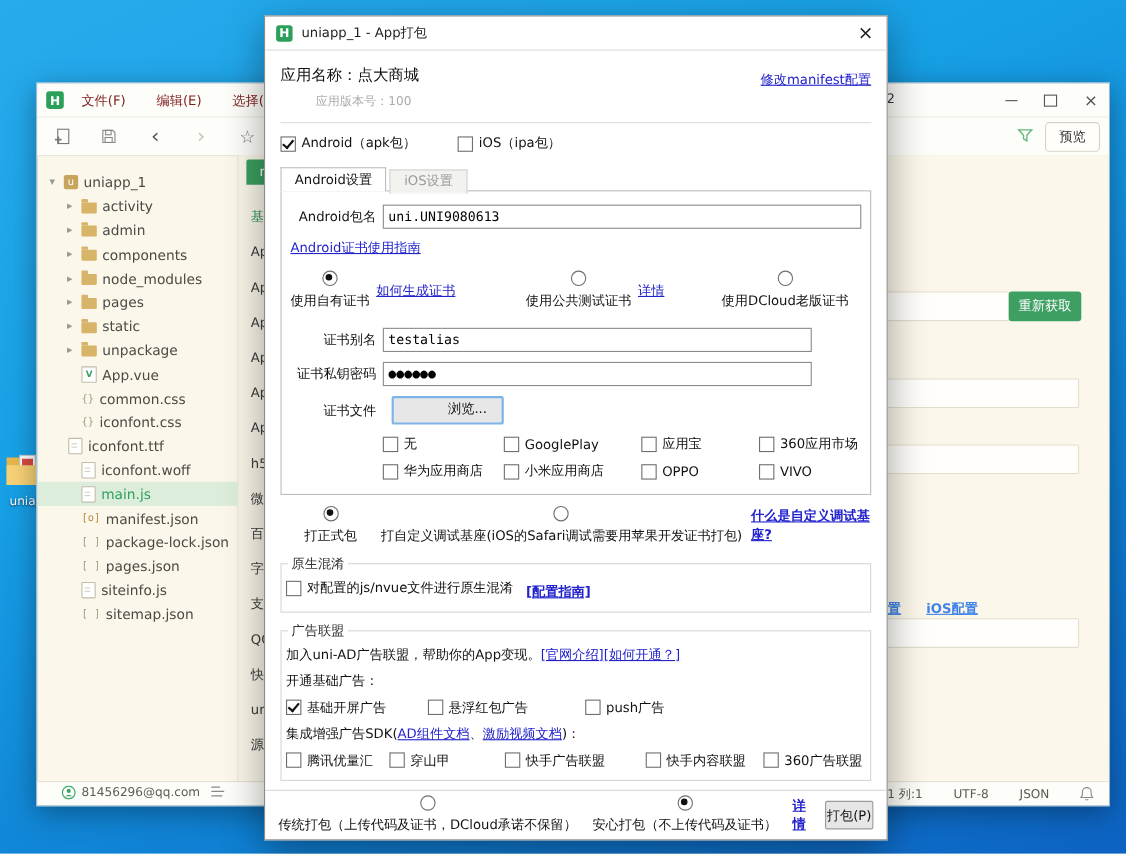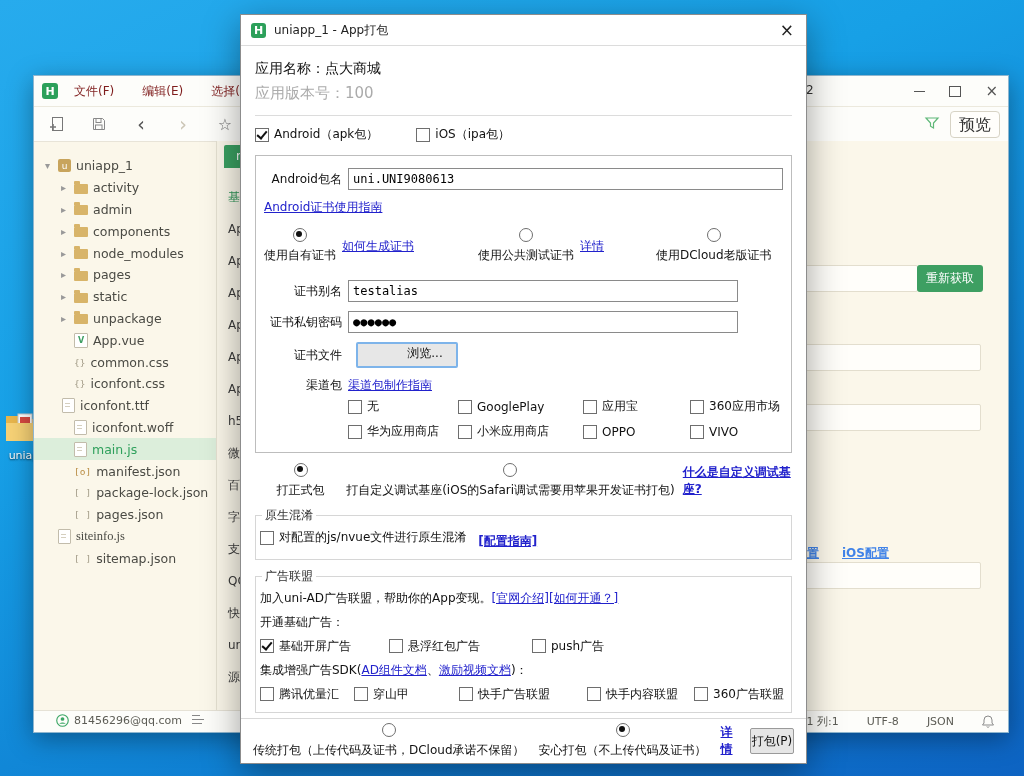--- a/index.html
+++ b/index.html
@@ -21,21 +21,21 @@
   .win-controls{position:absolute;right:10px;top:0;height:30px;display:flex;gap:24px;align-items:center;color:#555;}
   .wc-min{width:11px;border-top:1px solid #555;display:inline-block;}
   .wc-max{width:10px;height:9px;border:1px solid #555;display:inline-block;}
   .wc-close{font-size:15px;line-height:15px;}
   .toolbar{height:34px;background:#FDFDFA;border-bottom:1px solid #E8E4D8;display:flex;align-items:center;gap:24px;padding-left:14px;position:relative;}
   .tbi{display:inline-flex;align-items:center;justify-content:center;width:18px;height:18px;}
   .chev-b{font-size:19px;color:#555;line-height:16px;}
   .chev-f{font-size:19px;color:#CCC6B6;line-height:16px;}
   .star{font-size:16px;color:#777;}
   .preview-btn{position:absolute;right:8px;top:4px;width:48px;height:25px;border:1px solid #D7D3C5;border-radius:4px;
-    background:#FFFEFB;color:#333;text-align:center;line-height:25px;font-size:16px;}
+    background:#FFFEFB;color:#333;text-align:center;line-height:25px;font-size:12px;}
   .funnel{position:absolute;right:68px;top:8px;}
   
   .main{position:absolute;top:65px;bottom:21px;left:0;right:0;display:flex;}
   .tree-panel{width:182px;border-right:1px solid #E6E1D2;padding-top:14px;overflow:hidden;}
   .trow{height:21.8px;display:flex;align-items:center;gap:5px;color:#4a4a44;font-size:12.5px;white-space:nowrap;}
   .trow.selected{background:#DCEEDB;color:#2FA05C;}
   .chev{width:11px;text-align:center;color:#999;font-size:10px;flex-shrink:0;}
   .ic-root{width:13px;height:13px;background:#C8A45C;border-radius:2px;color:#fff;font-size:9px;
     display:inline-flex;align-items:center;justify-content:center;flex-shrink:0;}
   .ic-folder{width:14px;height:10px;background:#D8B469;border-radius:1px;position:relative;flex-shrink:0;margin-top:2px;}
@@ -63,21 +63,21 @@
   
   .dialog{position:absolute;left:240px;top:14px;width:565px;height:748px;background:#fff;border:1px solid #8c8c8c;
     box-shadow:0 10px 34px rgba(0,0,0,.38);font-size:12px;color:#111;}
   .dlg-title{height:30px;border-bottom:1px solid #DCDCDC;display:flex;align-items:center;padding:0 10px;position:relative;}
   .dlg-title .hx-logo{width:15px;height:15px;}
   .dlg-title span{margin-left:8px;color:#222;}
   .dlg-close{position:absolute;right:12px;top:5px;font-size:17px;color:#333;}
   .dlg-body{position:absolute;top:31px;bottom:45px;left:0;right:0;padding:0 14px;overflow:hidden;}
   .hdr{margin-top:14px;display:flex;justify-content:space-between;}
   .app-name{font-size:14px;}
-  .app-ver{font-size:15px;color:#ABABAB;margin-top:6px;}
+  .app-ver{font-size:11px;color:#ABABAB;margin-top:6px;margin-left:32px;}
   .blink{color:#2222CC;text-decoration:underline;}
   .hdr .blink{margin-top:4px;}
   .dlg-hr{border:none;border-top:1px solid #DCDCDC;margin:12px 0 10px;}
   .check{display:inline-flex;align-items:center;gap:5px;white-space:nowrap;}
   .cb{width:12px;height:12px;border:1px solid #6e6e6e;background:#fff;position:relative;flex-shrink:0;}
   .cb.on::after{content:"";position:absolute;left:3px;top:0px;width:4px;height:8px;border:solid #111;border-width:0 2px 2px 0;transform:rotate(40deg);}
   .radio{display:inline-flex;align-items:center;gap:5px;white-space:nowrap;flex-direction:column;}
   .rd{width:12px;height:12px;border:1px solid #6e6e6e;border-radius:50%;background:#fff;position:relative;flex-shrink:0;}
   .rd.on::after{content:"";position:absolute;left:2px;top:2px;width:6px;height:6px;border-radius:50%;background:#111;}
   .plat-row{display:flex;gap:38px;margin:4px 0 12px;}
@@ -258,21 +258,21 @@
           <div class="trow" style="padding-left: 24px;">
             <span class="chev"></span>
             <span class="ic-txt">[ ]</span>
             <span>package-lock.json</span>
           </div>
           <div class="trow" style="padding-left: 24px;">
             <span class="chev"></span>
             <span class="ic-txt">[ ]</span>
             <span>pages.json</span>
           </div>
-          <div class="trow" style="padding-left: 8px; font-family: Liberation Serif, serif;">
+          <div class="trow" style="padding-left: 24px;">
             <span class="chev"></span>
             <span class="ic-doc"></span>
             <span>siteinfo.js</span>
           </div>
           <div class="trow" style="padding-left: 24px;">
             <span class="chev"></span>
             <span class="ic-txt">[ ]</span>
             <span>sitemap.json</span>
           </div>
         </div>
@@ -338,34 +338,39 @@
       <span>uniapp_1 - App打包</span>
       <span class="dlg-close">×</span>
     </div>
 
     <div class="dlg-body">
       <div class="hdr">
         <div>
           <div class="app-name">应用名称：点大商城</div>
           <div class="app-ver">应用版本号：100</div>
         </div>
+        <span class="blink">修改manifest配置</span>
       </div>
       <hr class="dlg-hr">
 
       <div class="plat-row">
         <label class="check">
           <span class="cb on"></span>
           <span>Android（apk包）</span>
         </label>
         <label class="check">
           <span class="cb"></span>
           <span>iOS（ipa包）</span>
         </label>
       </div>
 
+      <div class="tabs">
+        <div class="tab-a">Android设置</div>
+        <div class="tab-i">iOS设置</div>
+      </div>
 
       <div class="panel">
         <div class="frow">
           <span class="flabel">Android包名</span>
           <input class="finput grow" readonly="" value="uni.UNI9080613" style="">
         </div>
         <div class="guide-line">
           <span class="blink">Android证书使用指南</span>
         </div>
         <div class="cert-radios">
@@ -391,24 +396,20 @@
           <input class="finput w388" readonly="" value="testalias" style="">
         </div>
         <div class="frow">
           <span class="flabel">证书私钥密码</span>
           <input class="finput w388" readonly="" value="●●●●●●" style="">
         </div>
         <div class="frow">
           <span class="flabel">证书文件</span>
           <span class="browse">浏览...</span>
         </div>
-        <div class="frow" style="margin-bottom:2px;">
-          <span class="flabel">渠道包</span>
-          <span class="blink">渠道包制作指南</span>
-        </div>
         <div class="chan-grid" id="channels">
             <label class="check">
               <span class="cb"></span>
               <span>无</span>
             </label>
             <label class="check">
               <span class="cb"></span>
               <span>GooglePlay</span>
             </label>
             <label class="check">

